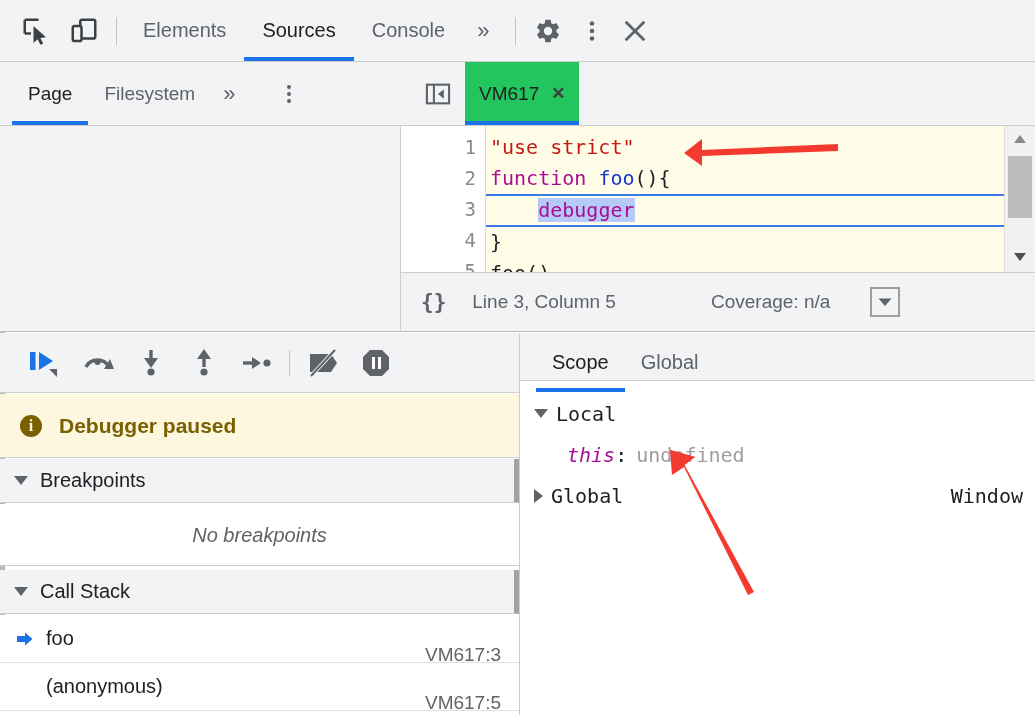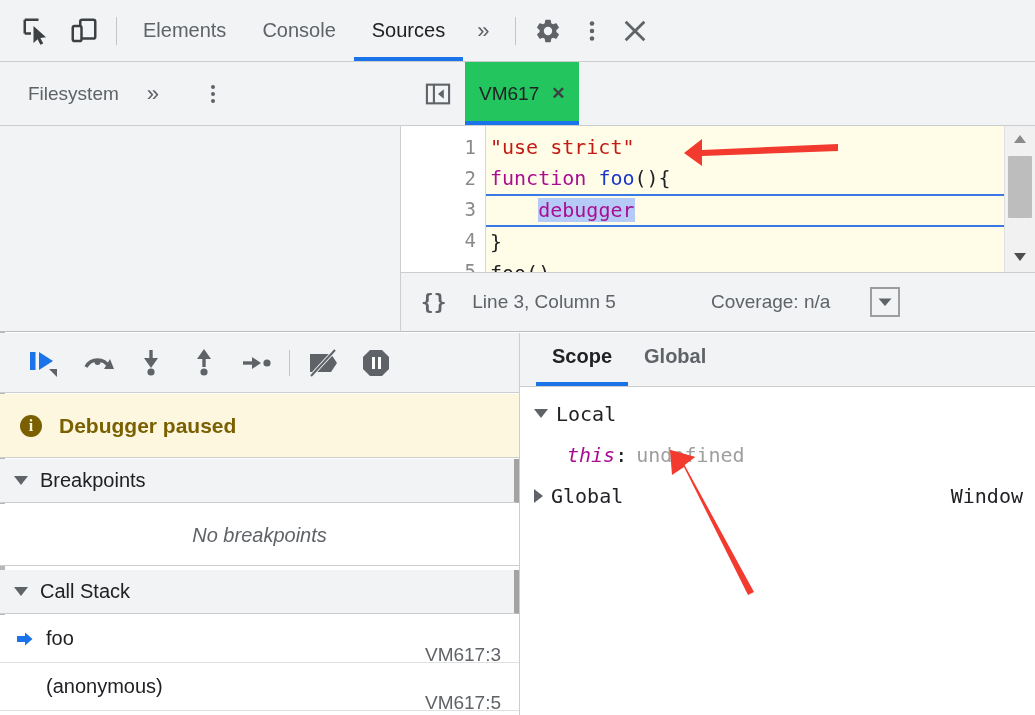--- a/index.html
+++ b/index.html
@@ -269,26 +269,25 @@
   }
   .cs-name { font-size: 20px; color: #202124; margin-left: 8px; }
   .cs-loc {
     margin-left: auto; margin-right: 18px;
     font-size: 19px; color: #5f6368; margin-top: 32px;
   }
 
   
   .scope-tabs {
     position: absolute; left: 520px; top: 333px;
-    width: 515px; height: 54px;
-    background: #f1f3f4;
-    border-bottom: 1px solid #cdcdcd;
-    display: flex; align-items: flex-end;
+    width: 515px; height: 48px;
+    background: #f1f3f4;
+    border-bottom: 1px solid #cdcdcd;
+    display: flex; align-items: flex-start;
     padding-left: 16px;
-    font-weight: bold;
   }
   .sc-tab {
     font-size: 20px; color: #5f6368;
     padding: 0 16px; height: 59px;
     display: flex; align-items: center;
     position: relative; cursor: pointer;
   }
   .sc-tab.active { color: #202124; }
   .sc-tab.active::after {
     content: ""; position: absolute; left: 0; right: 0; bottom: 0;
@@ -355,25 +354,25 @@
       <svg width="30" height="30" viewBox="0 0 24 24">
         <rect x="9" y="3" width="12" height="15" rx="1.5" stroke="#3c4043" stroke-width="2" fill="none"></rect>
         <rect x="3" y="8" width="7" height="12" rx="1.5" stroke="#3c4043" stroke-width="2" fill="#f1f3f4"></rect>
       </svg>
     </div>
     <div class="tb-sep"></div>
 
     <div class="panel-tab">
       <span>Elements</span>
     </div>
+    <div class="panel-tab active">
+      <span>Sources</span>
+    </div>
     <div class="panel-tab">
       <span>Console</span>
-    </div>
-    <div class="panel-tab active">
-      <span>Sources</span>
     </div>
     <div class="panel-tab" style="padding:0 14px;">
       <span class="chev-more">»</span>
     </div>
 
     <div class="tb-sep" style="margin-left:14px;"></div>
 
     <div class="tb-icon-btn">
       <svg width="28" height="28" viewBox="0 0 24 24">
         <path fill="#5f6368" d="M19.14 12.94a7.4 7.4 0 0 0 0-1.88l2.03-1.58a.5.5 0 0 0 .12-.62l-1.92-3.32a.5.5 0 0 0-.6-.22l-2.39.96a7.3 7.3 0 0 0-1.62-.94l-.36-2.54a.5.5 0 0 0-.5-.42h-3.84a.5.5 0 0 0-.49.42l-.36 2.54c-.59.24-1.13.56-1.62.94l-2.39-.96a.5.5 0 0 0-.6.22L2.68 8.86a.5.5 0 0 0 .12.62l2.03 1.58a7.4 7.4 0 0 0 0 1.88L2.8 14.52a.5.5 0 0 0-.12.62l1.92 3.32c.12.22.38.3.6.22l2.39-.96c.5.38 1.03.7 1.62.94l.36 2.54c.04.24.25.42.49.42h3.84c.25 0 .46-.18.5-.42l.36-2.54c.58-.24 1.12-.56 1.62-.94l2.39.96c.22.08.48 0 .6-.22l1.92-3.32a.5.5 0 0 0-.12-.62l-2.03-1.58zM12 15.6A3.6 3.6 0 1 1 12 8.4a3.6 3.6 0 0 1 0 7.2z"></path>
@@ -390,20 +389,23 @@
       <svg width="28" height="28" viewBox="0 0 24 24">
         <path d="M4 4 L20 20 M20 4 L4 20" stroke="#5f6368" stroke-width="2.4" fill="none"></path>
       </svg>
     </div>
   </div>
 
   <div class="row2">
 
     <div class="nav-left">
       <div style="width:12px"></div>
+      <div class="subtab active">
+        <span>Page</span>
+      </div>
       <div class="subtab">
         <span>Filesystem</span>
       </div>
       <div class="subtab" style="padding:0 12px;">
         <span class="chev-more">»</span>
       </div>
       <div class="kebab" style="margin-left:26px;">
         <svg width="24" height="24" viewBox="0 0 24 24">
           <circle cx="12" cy="5" r="2" fill="#5f6368"></circle>
           <circle cx="12" cy="12" r="2" fill="#5f6368"></circle>

